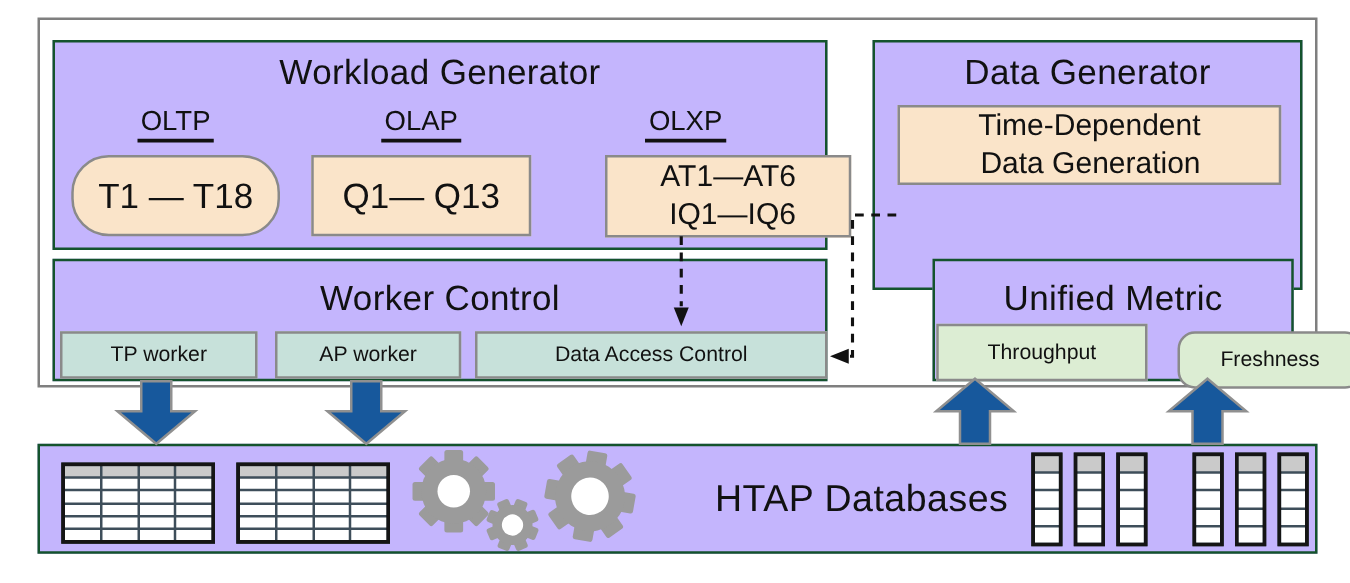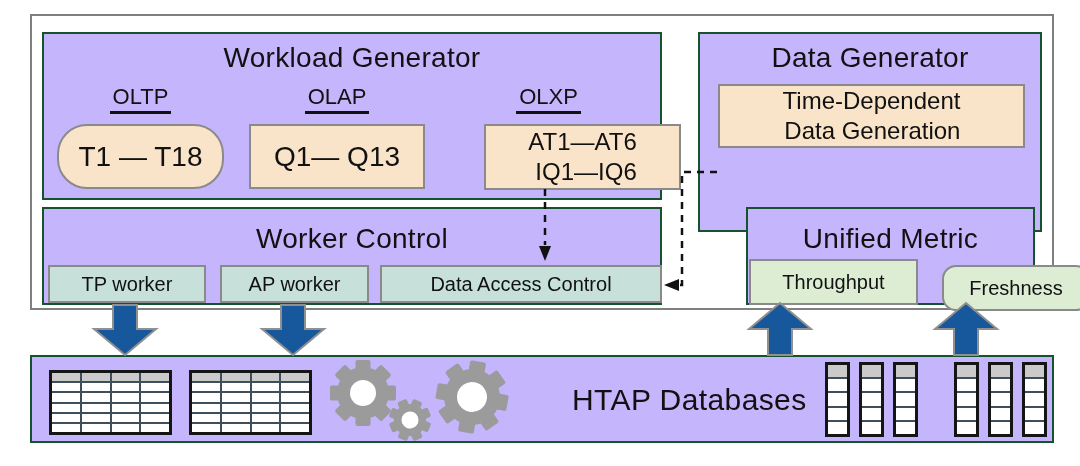--- a/index.html
+++ b/index.html
@@ -7,21 +7,21 @@
           font-family:"Liberation Sans",sans-serif;color:#111;overflow:hidden;}
   .abs{position:absolute;box-sizing:border-box;}
   .panel{border:2px solid #14532d;background:#c4b5fd;}
   .outer{border:2px solid #7f7f7f;background:#fff;}
   .title{position:absolute;left:0;width:100%;text-align:center;
          font-size:28px;letter-spacing:.3px;white-space:nowrap;}
   .peach{background:#FAE4C9;border:2px solid #8a8a8a;}
   .teal{background:#C7E1DA;border:2px solid #8a8a8a;}
   .green{background:#DCEDD3;border:2px solid #8a8a8a;}
   .cbox{display:flex;align-items:center;justify-content:center;text-align:right;}
-  .lbl{font-size:20px;white-space:nowrap;}
+  .lbl{font-size:17px;white-space:nowrap;}
   .big-lbl{font-size:28px;white-space:nowrap;}
   .two-line{font-size:24px;line-height:30px;}
   .hdr-wrap{position:absolute;text-align:center;}
   .hdr-text{display:inline-block;font-size:22px;border-bottom:3px solid #111;
             padding:0 3px 1px;white-space:nowrap;}
   .htap-title{font-size:30px;letter-spacing:.4px;white-space:nowrap;}
   
   .table-icon{border:3px solid #151515;background:#3e4e5a;display:grid;
               grid-template-columns:repeat(4,1fr);grid-template-rows:repeat(6,1fr);gap:2px;}
   .table-icon .cell{background:#fff;}

